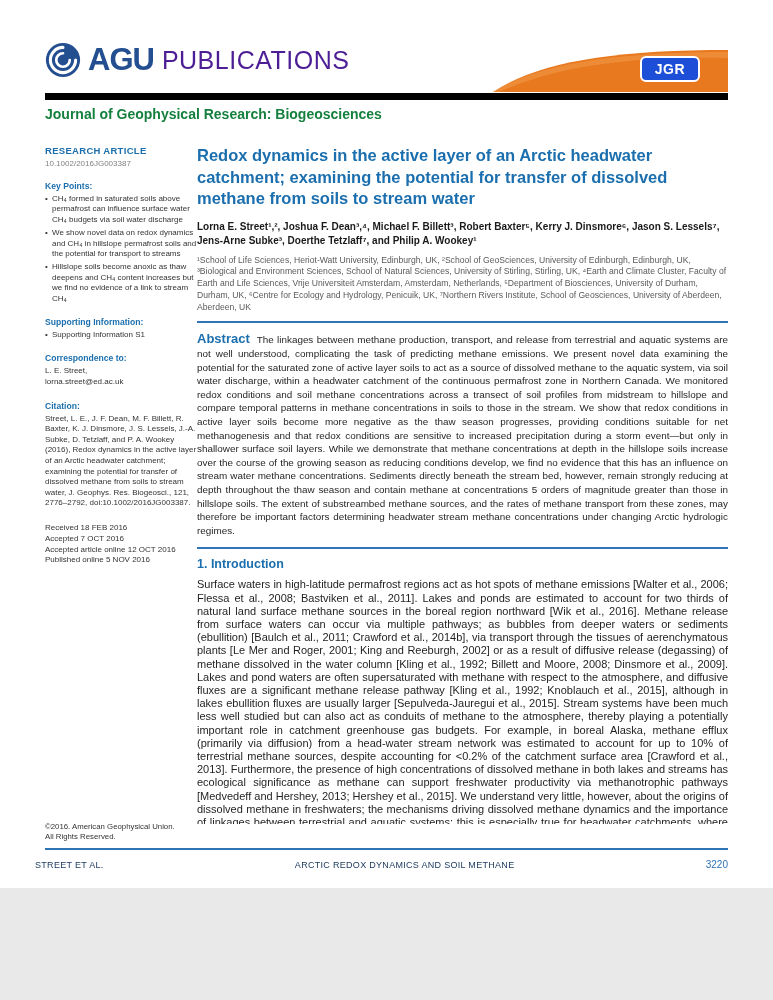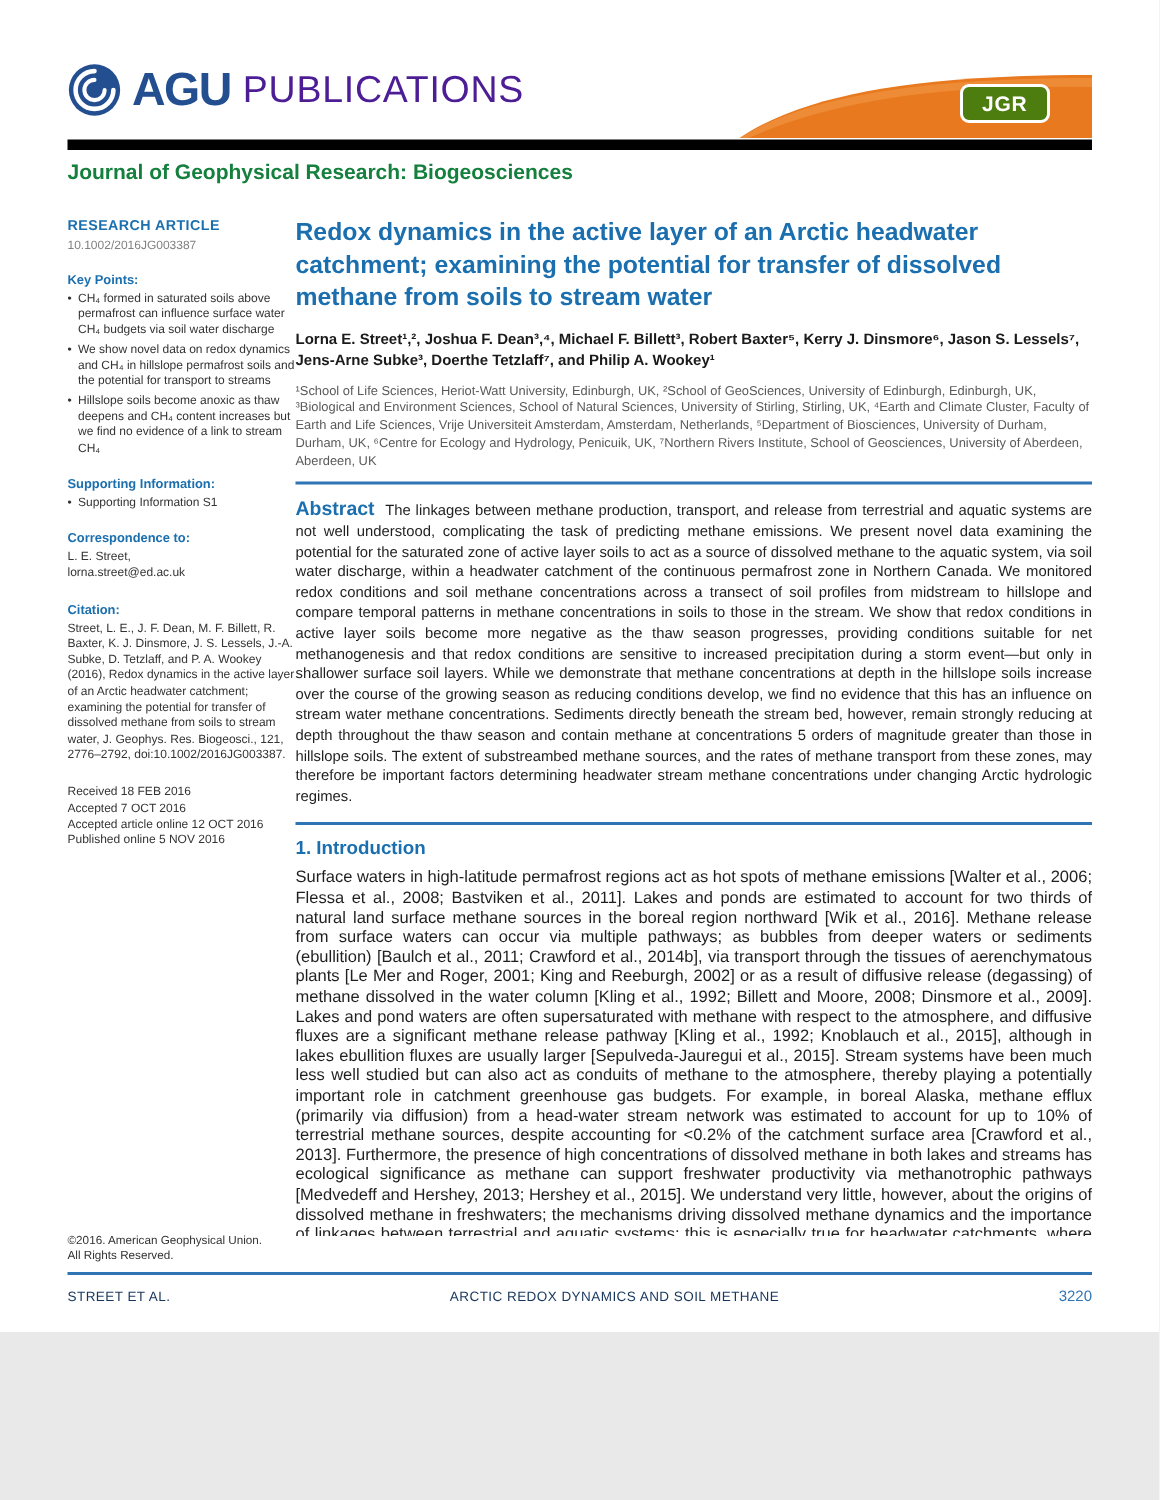--- a/index.html
+++ b/index.html
@@ -10,21 +10,21 @@
     font-family:"Liberation Sans", sans-serif; color:#222;
   }
   
   .logo-row { position:absolute; top:42px; left:45px; display:flex; align-items:center; }
   .agu-mark { width:36px; height:36px; margin-right:7px; display:inline-block; }
   .agu-text { font-size:31px; font-weight:bold; color:#234e8f; letter-spacing:-1px; }
   .pub-text { font-size:25px; font-weight:normal; color:#4c1d95; margin-left:8px; letter-spacing:0.5px; }
   .swoosh { position:absolute; top:50px; right:45px; width:235px; height:42px; }
   .swoosh svg { position:absolute; inset:0; }
   .jgr-box {
-    position:absolute; top:6px; right:28px; background:#4d7c0f; color:#fff;
+    position:absolute; top:6px; right:28px; background:#1d4ed8; color:#fff;
     border:2px solid #fff; border-radius:6px; padding:3px 13px;
     font-size:14px; font-weight:bold; letter-spacing:0.5px;
   }
   .black-bar { position:absolute; top:93px; left:45px; right:45px; height:7px; background:#000; }
   .journal-title { position:absolute; top:106px; left:45px; font-size:14px; font-weight:bold; color:#15803d; }
   
   .columns { position:absolute; top:145px; left:45px; right:45px; bottom:64px; display:flex; overflow:hidden; }
   .sidebar { width:152px; flex:none; }
   .main { flex:1; min-width:0; }
   
@@ -43,21 +43,21 @@
   .authors { font-size:10px; line-height:14px; font-weight:bold; color:#1a1a1a; margin-bottom:7px; }
   .affils { font-size:8.6px; line-height:11.8px; color:#5a5a5a; margin-bottom:8px; }
   .rule { height:2px; background:#2f74b5; margin:6px 0 9px 0; }
   .abstract { font-size:9.9px; line-height:13.6px; text-align:justify; color:#1f1f1f; }
   .abstract-label { font-size:13px; font-weight:bold; color:#1b6fae; padding-right:7px; }
   .rule2 { height:2px; background:#2f74b5; margin:10px 0 8px 0; }
   .intro-h { font-size:12.5px; font-weight:bold; color:#1b6fae; margin:4px 0 7px 0; }
   .intro { font-size:11px; line-height:13.2px; text-align:justify; color:#1f1f1f; }
   
   .footer-rule { position:absolute; left:45px; right:45px; bottom:38px; height:2px; background:#2f74b5; }
-  .footer { position:absolute; left:45px; right:45px; bottom:18px; display:flex; align-items:baseline; font-size:9px; color:#17365d; }
+  .footer { position:absolute; left:35px; right:45px; bottom:18px; display:flex; align-items:baseline; font-size:9px; color:#17365d; }
   .footer .f-left { flex:none; letter-spacing:0.3px; }
   .footer .f-center { flex:1; text-align:center; letter-spacing:0.3px; }
   .footer .f-right { flex:none; color:#2f74b5; font-size:10px; }
 </style>
 </head>
 <body>
 
 <div class="page">
 
   <div class="logo-row">

